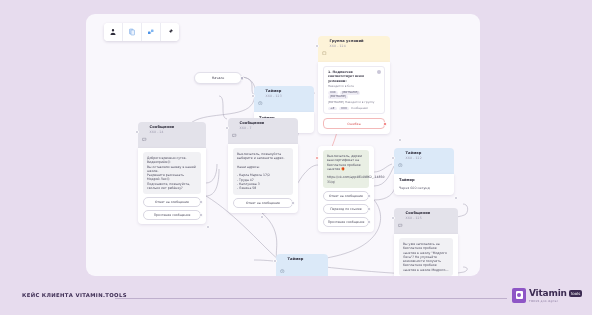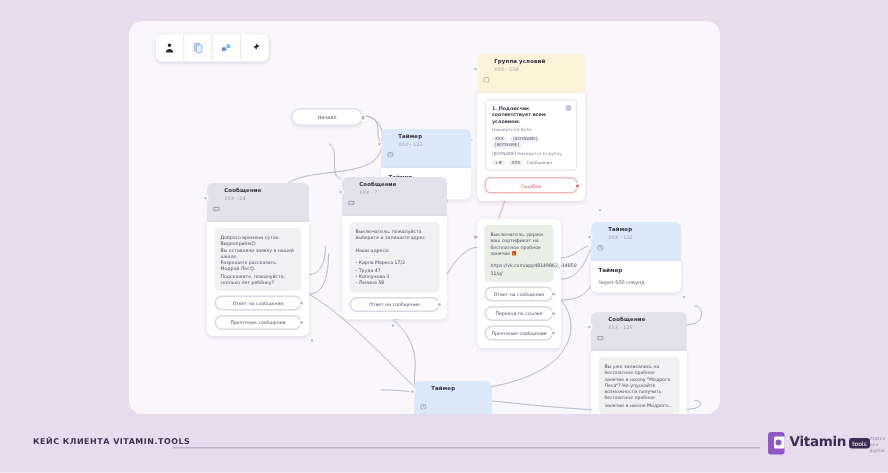--- a/index.html
+++ b/index.html
@@ -99,21 +99,21 @@
   #flogo{position:absolute;left:512px;top:0px;display:flex;align-items:center;gap:3px;}
   .lgmark{width:14px;height:15px;border-radius:2px;background:#8e56c6;position:relative;}
   .lgmark:before{
     content:"";position:absolute;left:3.5px;top:3px;width:7px;height:8px;
     background:#fff;border-radius:1px;
   }
   .lgmark:after{
     content:"";position:absolute;left:5px;top:5px;width:4px;height:4px;
     background:#8e56c6;border-radius:50%;
   }
-  .lgtext{display:flex;flex-direction:row;}
+  .lgtext{display:flex;flex-direction:column;}
   .lgname{font-size:9px;font-weight:bold;color:#3c2b52;line-height:9.5px;letter-spacing:-.2px;}
   .lgbadge{
     display:inline-block;background:#3c2b52;color:#fff;font-size:4px;
     border-radius:2px;padding:1px 2px;margin-left:2px;vertical-align:middle;
   }
   .lgsub{font-size:2.8px;color:#8b7ba0;letter-spacing:.2px;margin-top:.5px;}
   .row{display:flex;align-items:center;}
 </style>
 </head>
 <body>

